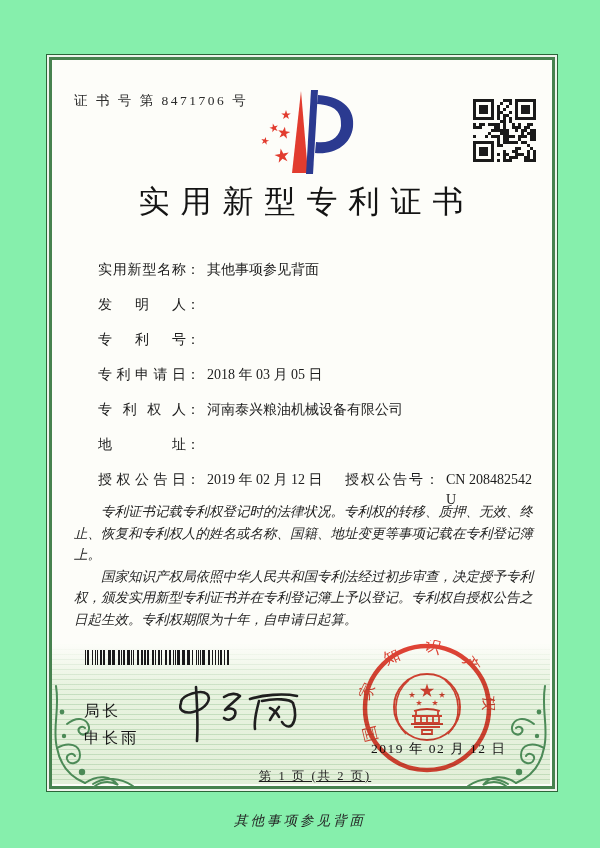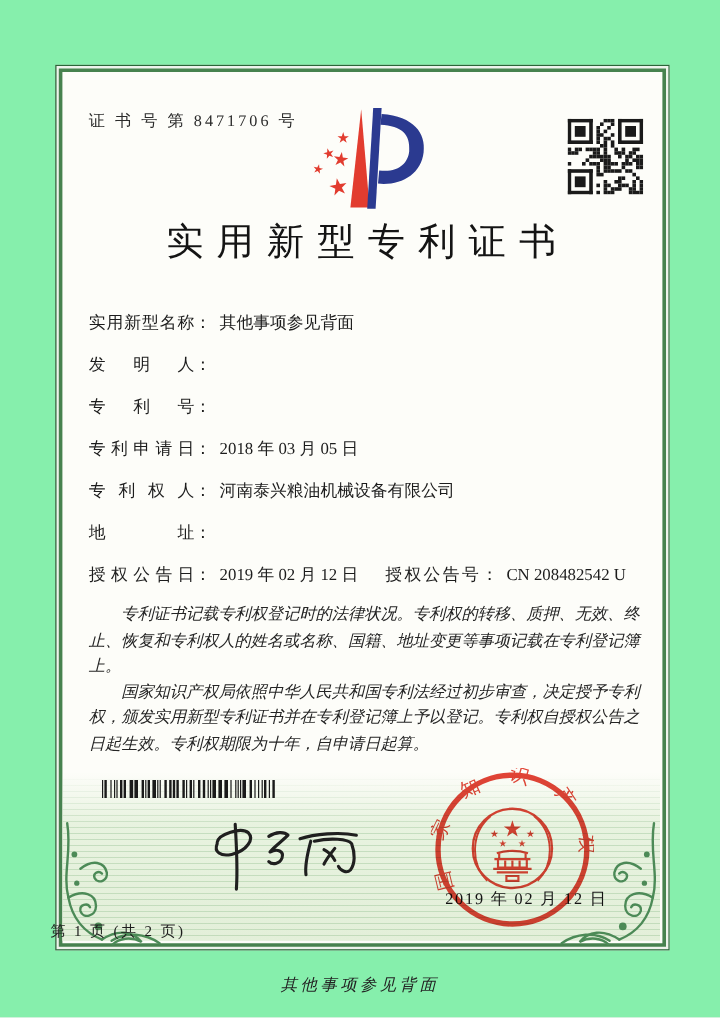--- a/index.html
+++ b/index.html
@@ -16,37 +16,37 @@
         background:repeating-linear-gradient(to bottom, rgba(110,170,110,.28) 0 1px, transparent 1px 5px);
         -webkit-mask-image:linear-gradient(to bottom,transparent 0,#000 35%);
         mask-image:linear-gradient(to bottom,transparent 0,#000 35%);}
   .cert-no{position:absolute;left:74px;top:92px;font-size:13.5px;letter-spacing:2.5px;color:#2b2b2b;z-index:3;}
   .logo{position:absolute;left:252px;top:86px;z-index:3;}
   .qr{position:absolute;left:473px;top:99px;z-index:3;}
   .title{position:absolute;left:46px;top:181px;width:510px;text-align:center;font-size:31px;font-weight:400;
          letter-spacing:11px;text-indent:11px;color:#141414;z-index:3;}
   .fields{position:absolute;left:74px;top:260px;width:462px;font-size:14px;color:#1c1c1c;z-index:3;}
   .frow{display:flex;align-items:flex-start;line-height:20px;margin-bottom:15px;}
-  .flabel{flex:none;width:88px;text-align:justify;text-align-last:justify;}
+  .flabel{flex:none;width:88px;text-align:justify;text-align-last:justify;margin-left:24px;}
   .colon{flex:none;margin-right:7px;}
   .fvalue{flex:1;min-width:0;}
   .gvalue{flex:none;width:138px;}
   .flabel2{flex:none;letter-spacing:2px;}
   .paras{position:absolute;left:74px;top:501px;width:462px;z-index:3;}
   .paras p{margin:0;font-size:13.5px;line-height:21.5px;font-style:italic;color:#242424;text-indent:2em;}
   .barcode{position:absolute;left:85px;top:650px;z-index:3;}
   .official{position:absolute;left:84px;top:697px;z-index:3;font-size:15.5px;line-height:27px;letter-spacing:3px;color:#151515;}
   .signature{position:absolute;left:163px;top:670px;z-index:4;}
   .seal{position:absolute;left:359px;top:640px;z-index:5;mix-blend-mode:multiply;opacity:.95;}
   .seal-date{position:absolute;left:371px;top:740px;z-index:4;font-size:13.5px;letter-spacing:1.5px;color:#131313;}
   .orn{position:absolute;z-index:2;}
   .orn.left{left:49px;top:684px;}
   .orn.right{right:48px;top:684px;transform:scaleX(-1);}
-  .page-info{position:absolute;left:42px;top:768px;width:510px;font-size:12.5px;
-             letter-spacing:2px;color:#1d1d1d;z-index:3;}
+  .page-info{position:absolute;left:60px;top:768px;width:510px;text-align:center;font-size:12.5px;
+             letter-spacing:2px;color:#1d1d1d;z-index:3;text-decoration:underline;}
   .back-note{position:absolute;left:0;top:812px;width:600px;text-align:center;font-size:13.5px;font-style:italic;
              letter-spacing:3px;color:#232323;}
   .hidden-defs{position:absolute;width:0;height:0;overflow:hidden;}
   svg text.seal-arc-text{font-family:"Liberation Serif","DejaVu Serif",serif;font-size:16px;letter-spacing:23px;fill:#e23a2c;}
 </style>
 </head>
 <body>
 
 <svg class="hidden-defs" aria-hidden="true">
   <defs>
@@ -317,20 +317,24 @@
       <rect x="117" y="0" width="3" height="15" fill="#1a1a1a"></rect>
       <rect x="123" y="0" width="2" height="15" fill="#1a1a1a"></rect>
       <rect x="127" y="0" width="1" height="15" fill="#1a1a1a"></rect>
       <rect x="130" y="0" width="1" height="15" fill="#1a1a1a"></rect>
       <rect x="133" y="0" width="1" height="15" fill="#1a1a1a"></rect>
       <rect x="135" y="0" width="2" height="15" fill="#1a1a1a"></rect>
       <rect x="139" y="0" width="1" height="15" fill="#1a1a1a"></rect>
       <rect x="142" y="0" width="2" height="15" fill="#1a1a1a"></rect>
     </svg>
 
+  <div class="official">
+    <div>局长</div>
+    <div>申长雨</div>
+  </div>
 
   <svg class="signature" width="150" height="85" viewBox="0 0 150 85" fill="none" stroke="#1f1f1f" stroke-width="2.6" stroke-linecap="round" stroke-linejoin="round">
     <path d="M18,32 C19,25 38,19 44,24 C49,29 43,39 30,42 C21,44 15,40 18,33"></path>
     <path d="M33,17 C34,33 35,56 34,71"></path>
     <path d="M61,27 C67,23 74,23 77,26 C71,32 65,36 62,40 C68,37 74,39 72,45 C70,50 64,51 61,48"></path>
     <path d="M87,29 C99,25 120,23 134,26"></path>
     <path d="M96,31 C93,42 91,52 92,59"></path>
     <path d="M99,31 C112,28 127,29 130,33 C133,41 133,50 129,55 C126,58 121,56 119,52"></path>
     <path d="M107,38 C111,40 114,43 116,47"></path>
     <path d="M116,37 C112,42 109,46 107,50"></path>

